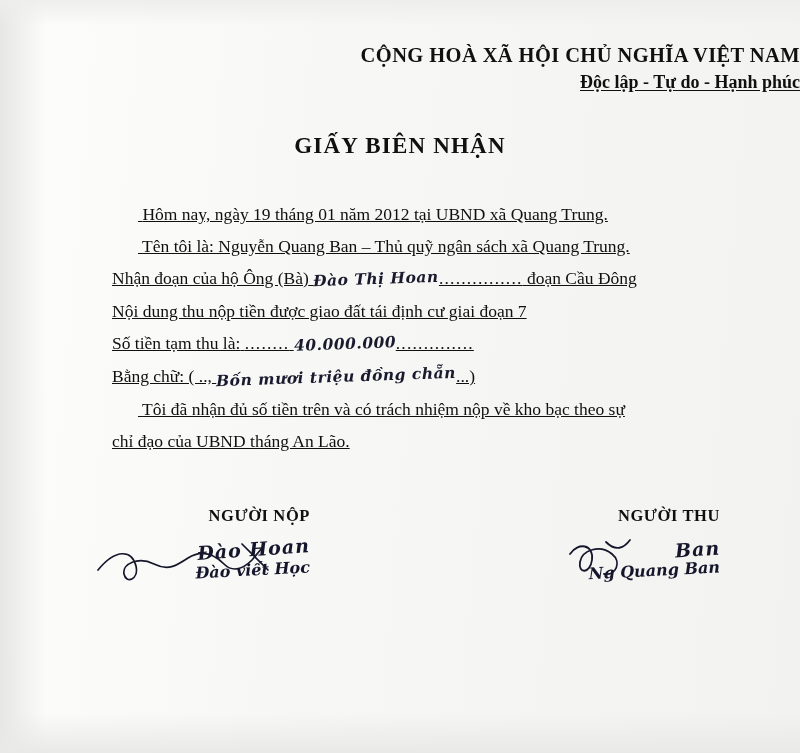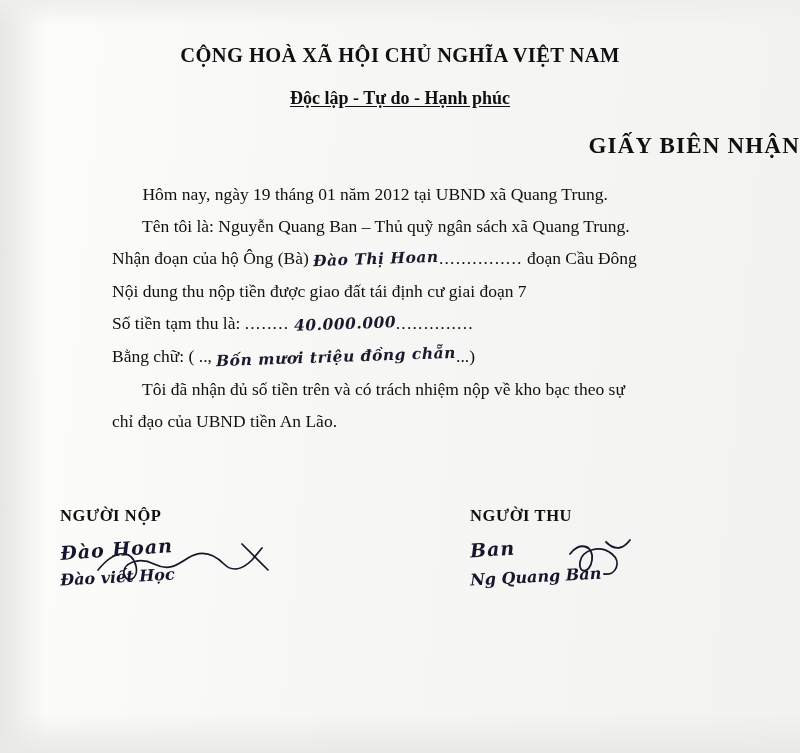--- a/index.html
+++ b/index.html
@@ -41,55 +41,55 @@
     left: 0; bottom: 0;
     width: 800px; height: 40px;
     background: linear-gradient(to top, #e9e9e7 0%, rgba(255,255,255,0) 100%);
     pointer-events: none;
   }
 
   .heading-1 {
     position: absolute;
     left: 0; top: 44px;
     width: 800px;
-    text-align: center;
+    text-align: right;
     font-size: 20.5px;
     font-weight: bold;
     letter-spacing: 0.4px;
   }
   .heading-2 {
     position: absolute;
     left: 0; top: 72px;
     width: 800px;
-    text-align: center;
+    text-align: right;
     font-size: 18px;
     font-weight: bold;
-    margin-top: 16px;
   }
   .heading-2 .underline-part {
     text-decoration: underline;
     text-underline-offset: 2px;
   }
   .doc-title {
     position: absolute;
     left: 0; top: 133px;
     width: 800px;
-    text-align: right;
+    text-align: center;
     font-size: 23px;
     font-weight: bold;
     letter-spacing: 1.2px;
   }
 
   .body-block {
     position: absolute;
     left: 112px;
-    top: 178px;
+    top: 198px;
     width: 600px;
     font-size: 17.5px;
     line-height: 32px;
+    text-decoration: underline;
   }
   .line {
     position: relative;
     white-space: nowrap;
   }
   .indent {
     display: inline-block;
     width: 26px;
   }
   .dots {
@@ -110,21 +110,21 @@
 
   .sig-row {
     position: absolute;
     top: 506px;
     left: 0;
     width: 800px;
     height: 150px;
   }
   .sig-col {
     position: absolute;
-    text-align: left;
+    text-align: right;
   }
   .sig-col.left { left: 60px; width: 250px; }
   .sig-col.right { left: 470px; width: 250px; }
   .sig-label {
     font-size: 16.5px;
     font-weight: bold;
     letter-spacing: 0.6px;
   }
   .sig-mark {
     margin-top: 12px;
@@ -207,21 +207,21 @@
       <span>Bằng chữ: ( ..,</span>
       <span class="hand hand-sm">Bốn mươi triệu đồng chẵn</span><span>...)</span>
     </div>
 
     <div class="line">
       <span class="indent"></span>
       <span>Tôi đã nhận đủ số tiền trên và có trách nhiệm nộp về kho bạc theo sự</span>
     </div>
 
     <div class="line">
-      <span>chỉ đạo của UBND tiền An Lão.</span>
+      <span>chỉ đạo của UBND tháng An Lão.</span>
     </div>
   </div>
 
   <div class="sig-row">
 
     <div class="sig-col left">
       <div class="sig-label">NGƯỜI NỘP</div>
       <div class="sig-mark">Đào Hoan</div>
       <span class="sig-name">Đào viết Học</span>
     </div>

